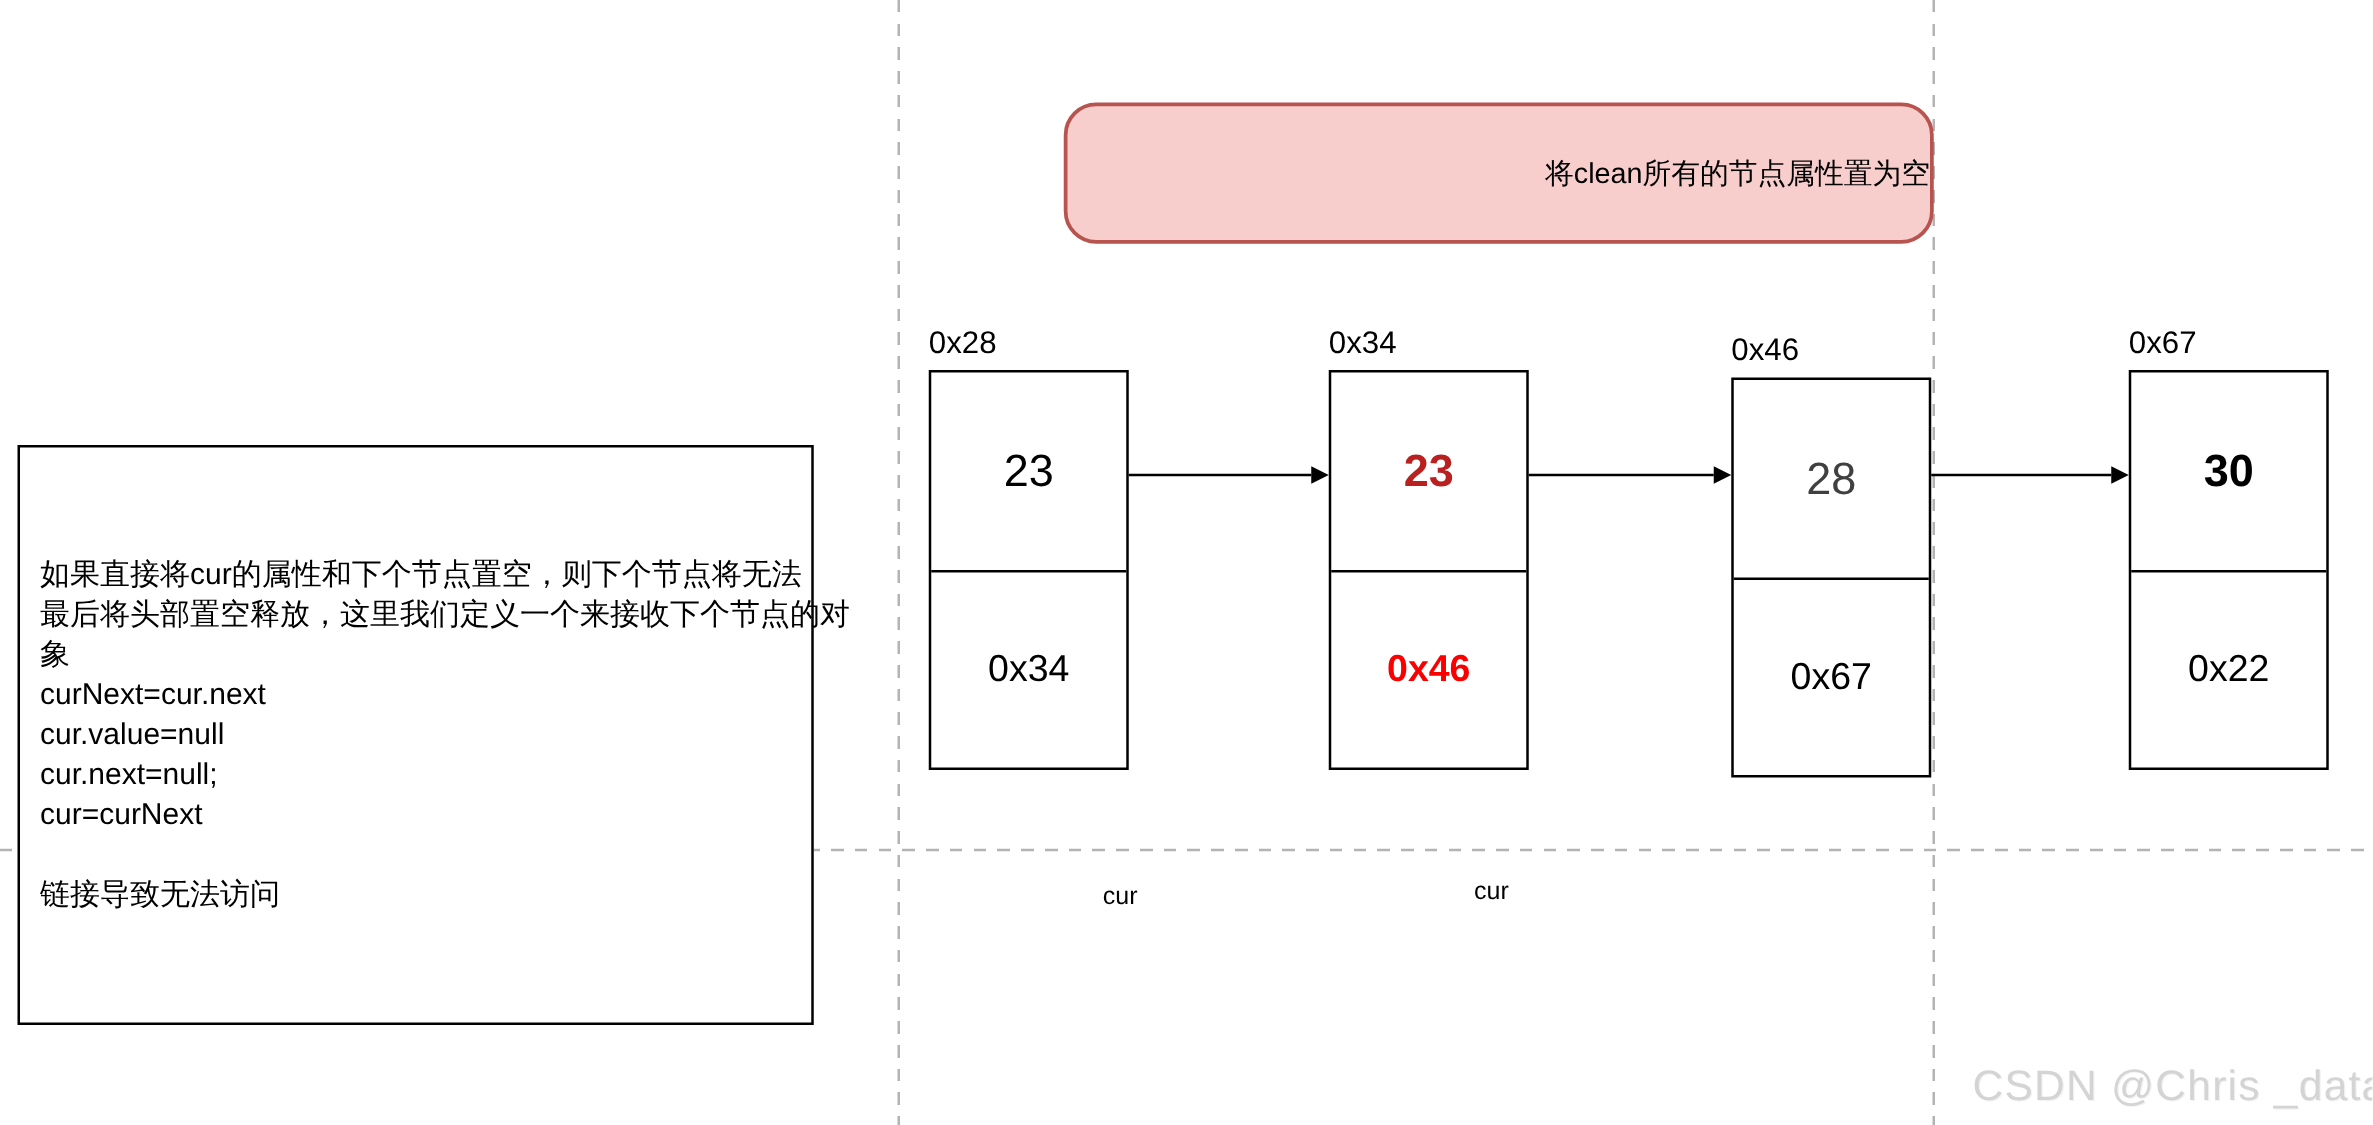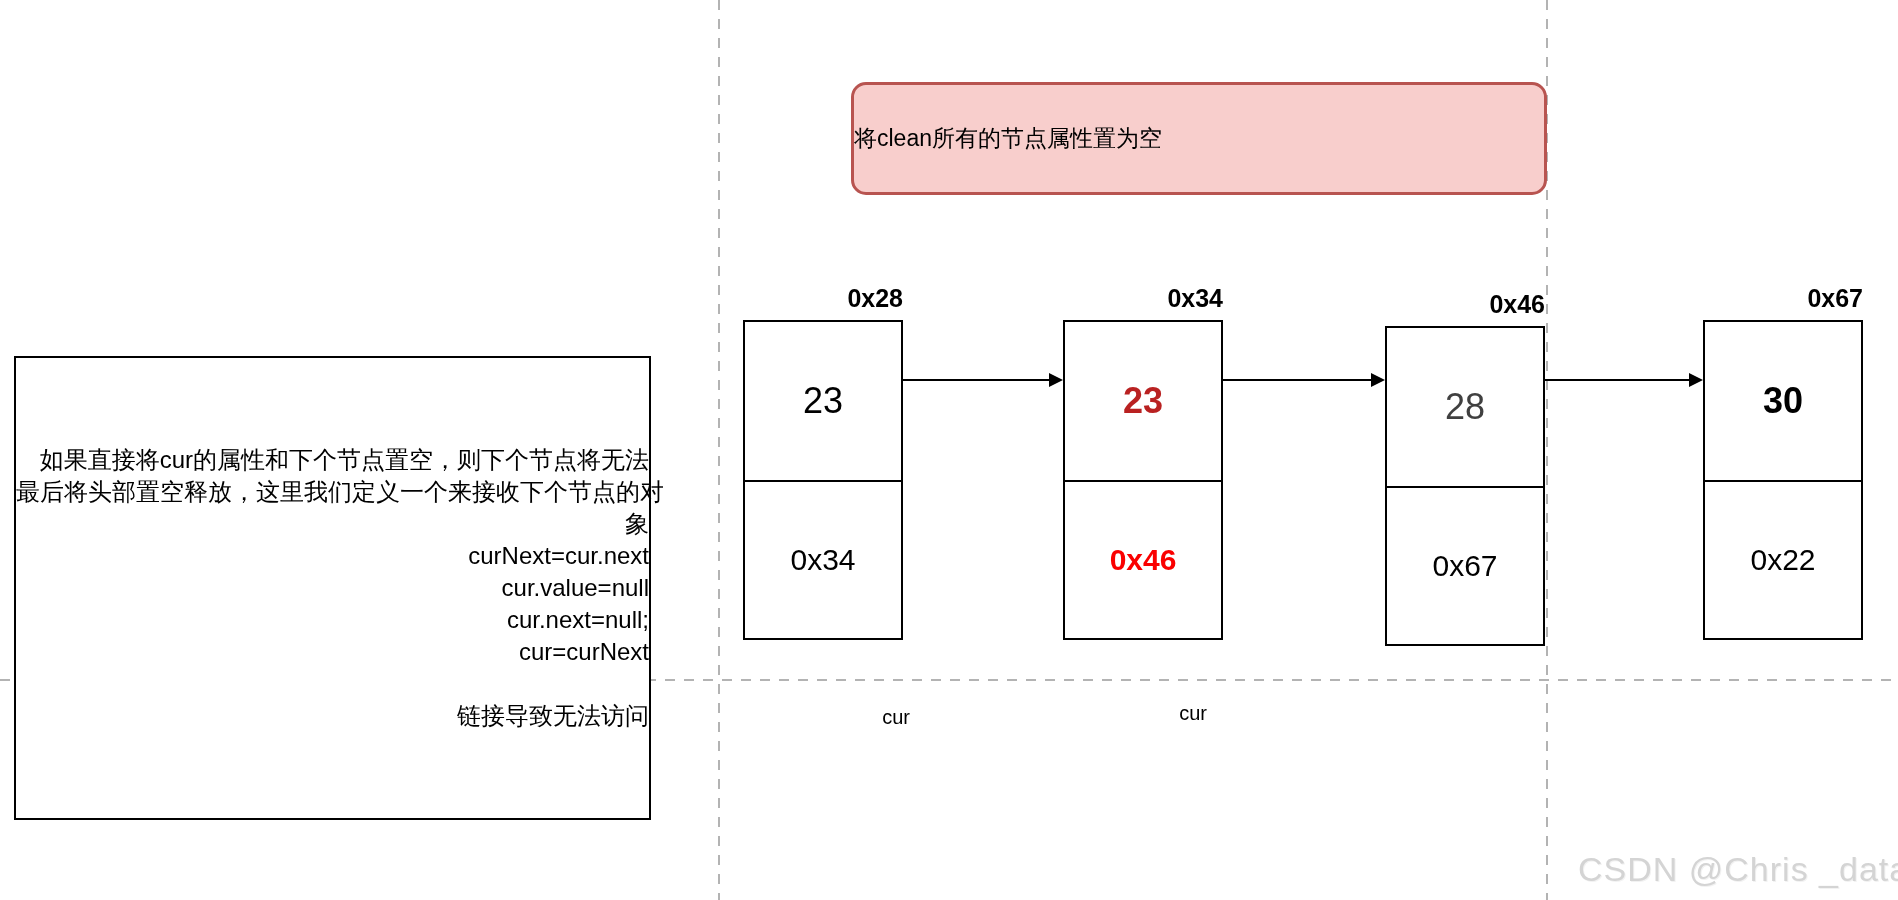--- a/index.html
+++ b/index.html
@@ -15,35 +15,35 @@
   }
   .guide-h{
     position:absolute;left:0;width:1898px;height:2px;
     background:repeating-linear-gradient(to right,#b3b3b3 0 10px,transparent 10px 19px);
   }
   
   .note-box{
     position:absolute;left:14px;top:356px;width:637px;height:464px;
     border:2px solid #000;background:#fff;box-sizing:border-box;
     display:flex;flex-direction:column;justify-content:center;
-    text-align:right;font-size:24px;line-height:32px;color:#000;
+    text-align:left;font-size:24px;line-height:32px;color:#000;padding-left:16px;
   }
   .note-line{min-height:32px;white-space:nowrap;}
   
   .callout{
     position:absolute;left:851px;top:82px;width:696px;height:113px;
-    box-sizing:border-box;border:3px solid #b85450;border-radius:15px;
-    background:#f8cecc;display:flex;align-items:center;justify-content:flex-start;
+    box-sizing:border-box;border:3px solid #b85450;border-radius:26px;
+    background:#f8cecc;display:flex;align-items:center;justify-content:flex-end;
     font-size:23px;color:#000;
   }
   
   .node{position:absolute;top:252px;width:160px;}
   .node-address{
-    height:44px;line-height:44px;text-align:right;
-    font-weight:bold;font-size:25px;color:#000;margin-top:24px;
+    height:44px;line-height:44px;text-align:left;
+    font-weight:normal;font-size:25px;color:#000;
   }
   .node-box{
     width:160px;height:320px;box-sizing:border-box;
     border:2px solid #000;background:#fff;
   }
   .node-cell{
     height:158px;display:flex;align-items:center;justify-content:center;
     box-sizing:border-box;color:#000;
   }
   .cell-value{font-size:36px;border-radius:13px;}

